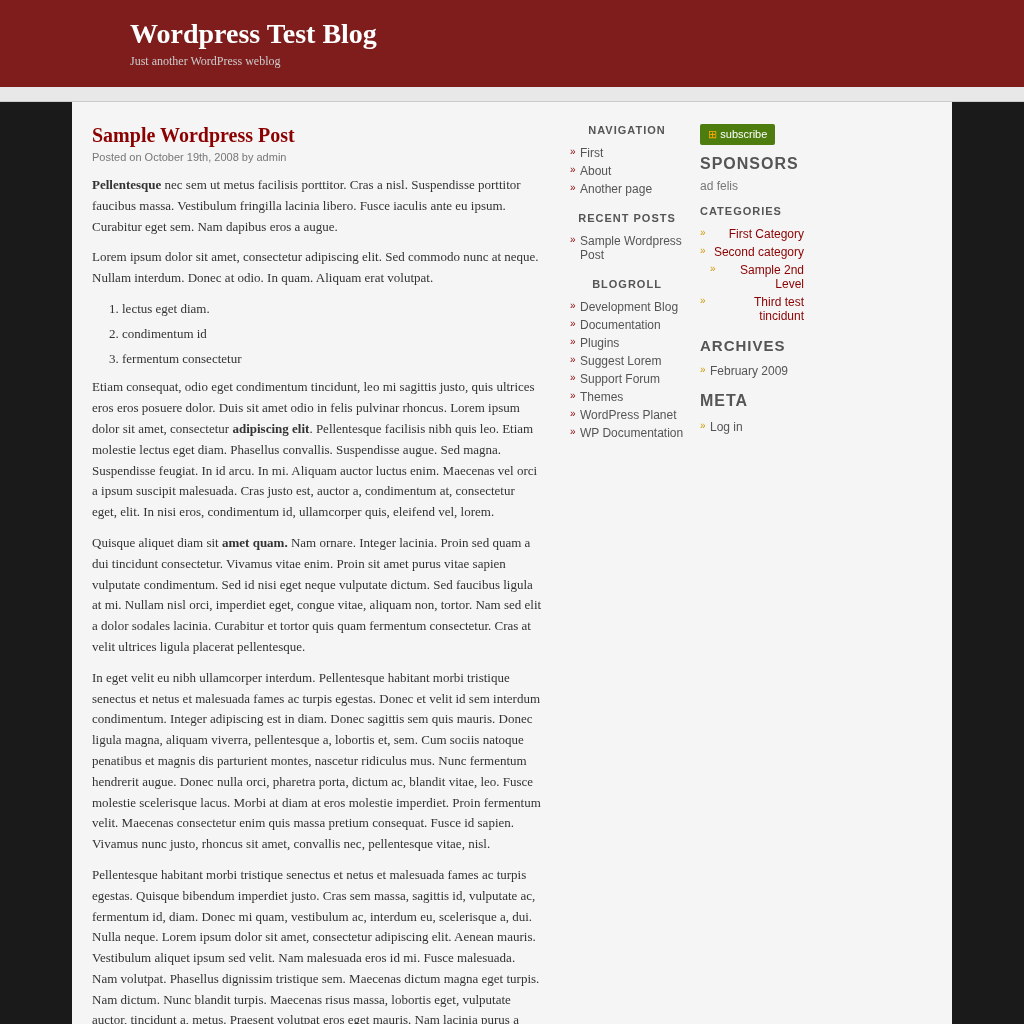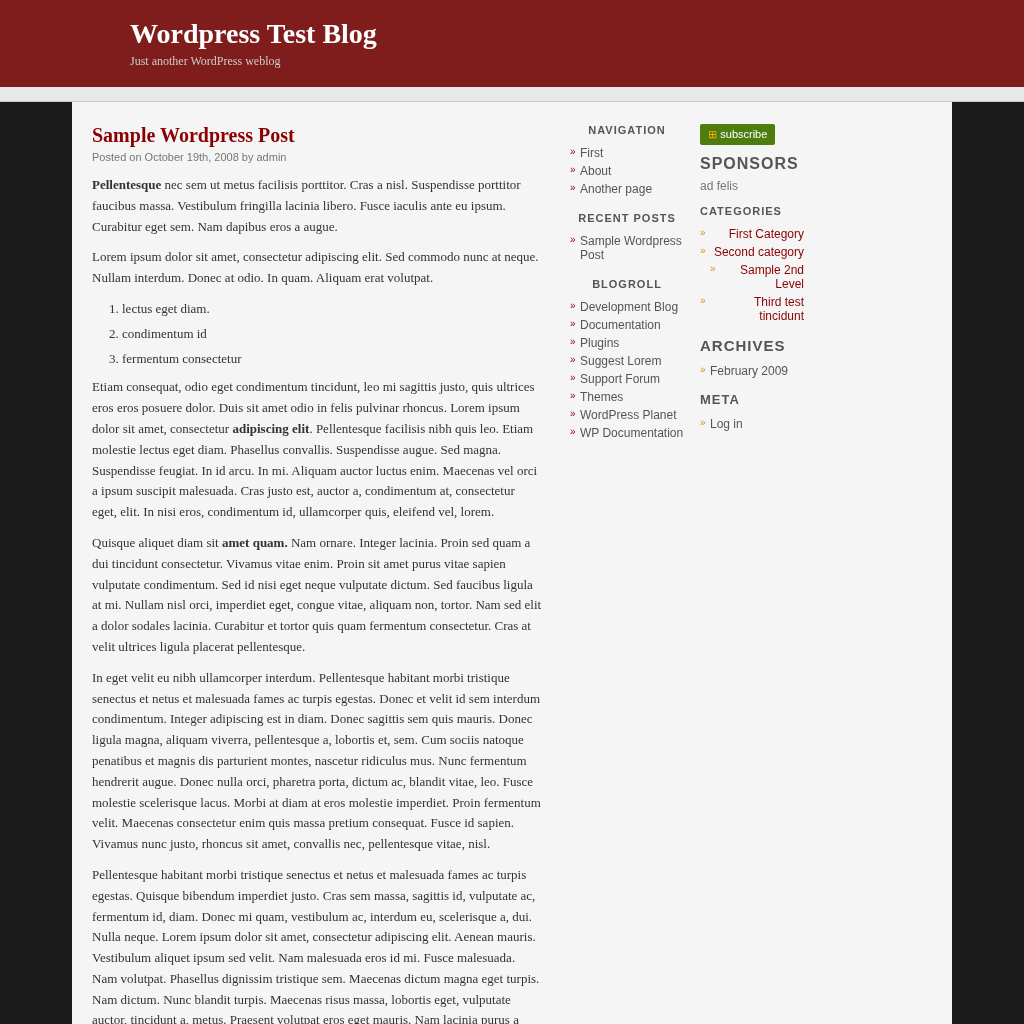--- a/index.html
+++ b/index.html
@@ -210,21 +210,21 @@
       color: #cc9900;
       font-size: 10px;
     }
     .archives-list li a {
       color: #555;
       text-decoration: none;
       font-size: 12px;
     }
 
     .meta-title {
-      font-size: 13px;
+      font-size: 16px;
       font-weight: bold;
       letter-spacing: 1px;
       color: #555;
       text-transform: uppercase;
       margin-bottom: 8px;
     }
     .meta-list {
       list-style: none;
     }
     .meta-list li {

